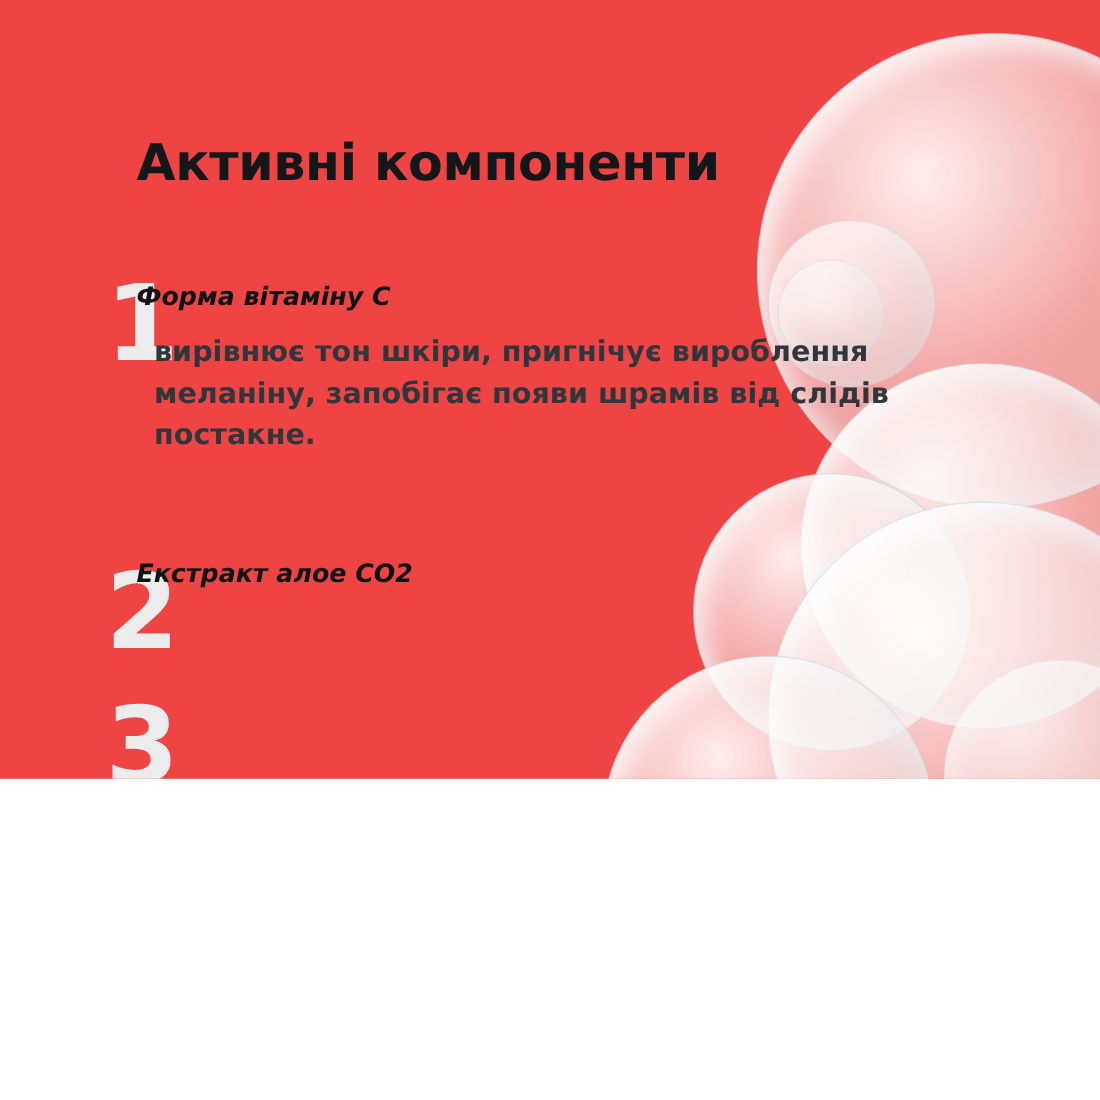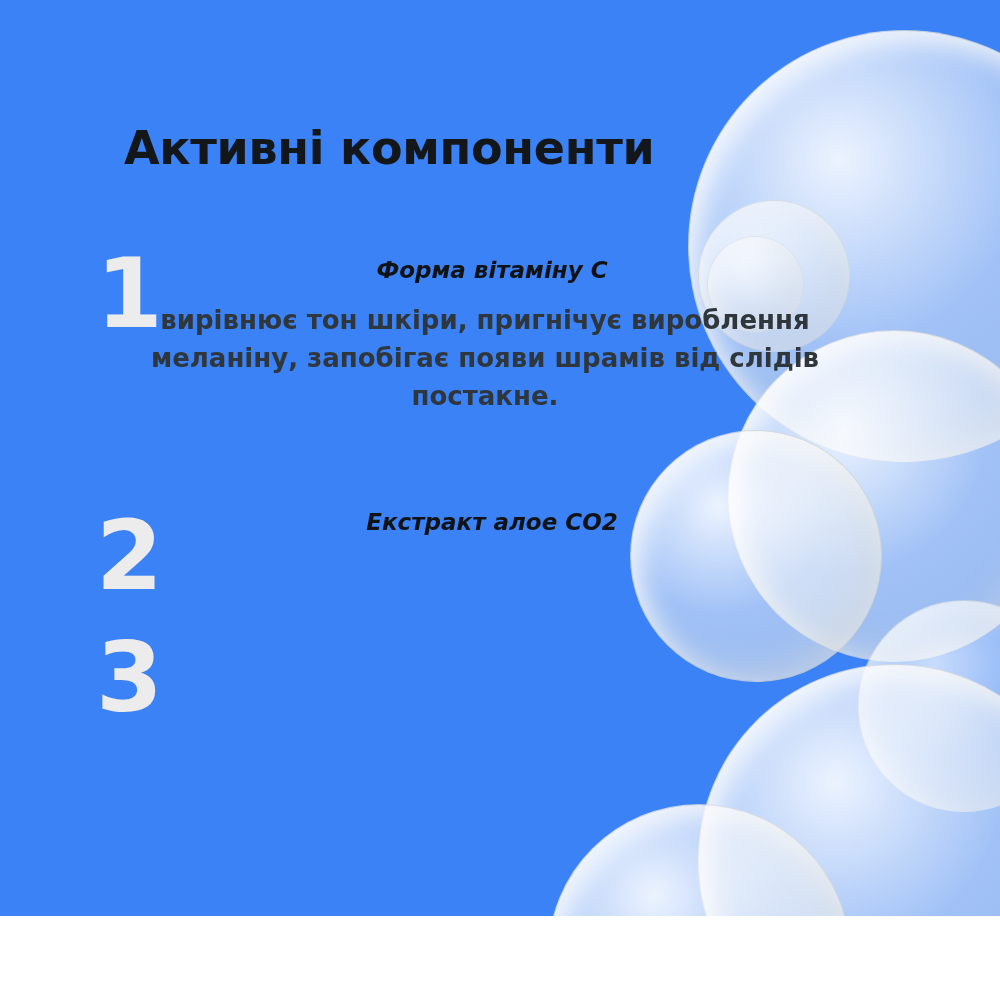--- a/index.html
+++ b/index.html
@@ -10,24 +10,23 @@
     width: 1000px;
     height: 1000px;
     background: #ffffff;
     font-family: "DejaVu Sans", "Liberation Sans", sans-serif;
     overflow: hidden;
   }
 
   .slide {
     position: relative;
     width: 1000px;
-    height: 916px;
-    background: #3b82f6;
+    height: 708px;
+    background: #ef4444;
     overflow: hidden;
-    text-align: center;
   }
 
   
   .bg-layer {
     position: absolute;
     inset: 0;
     pointer-events: none;
   }
   .bubble {
     position: absolute;

